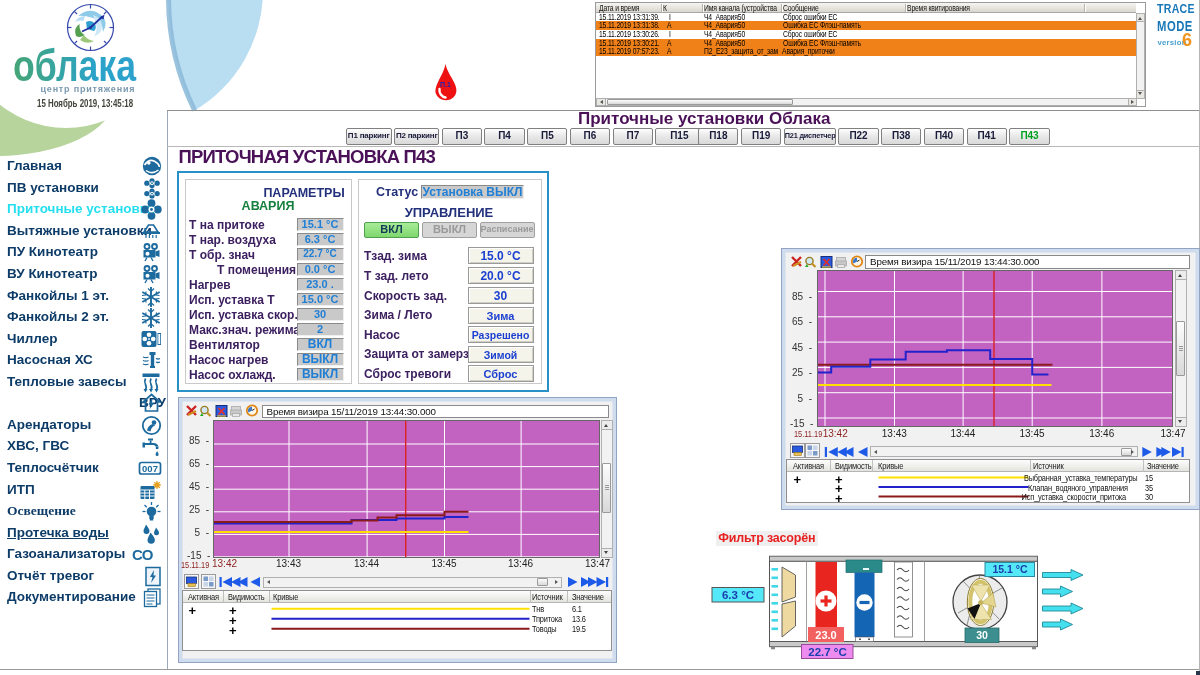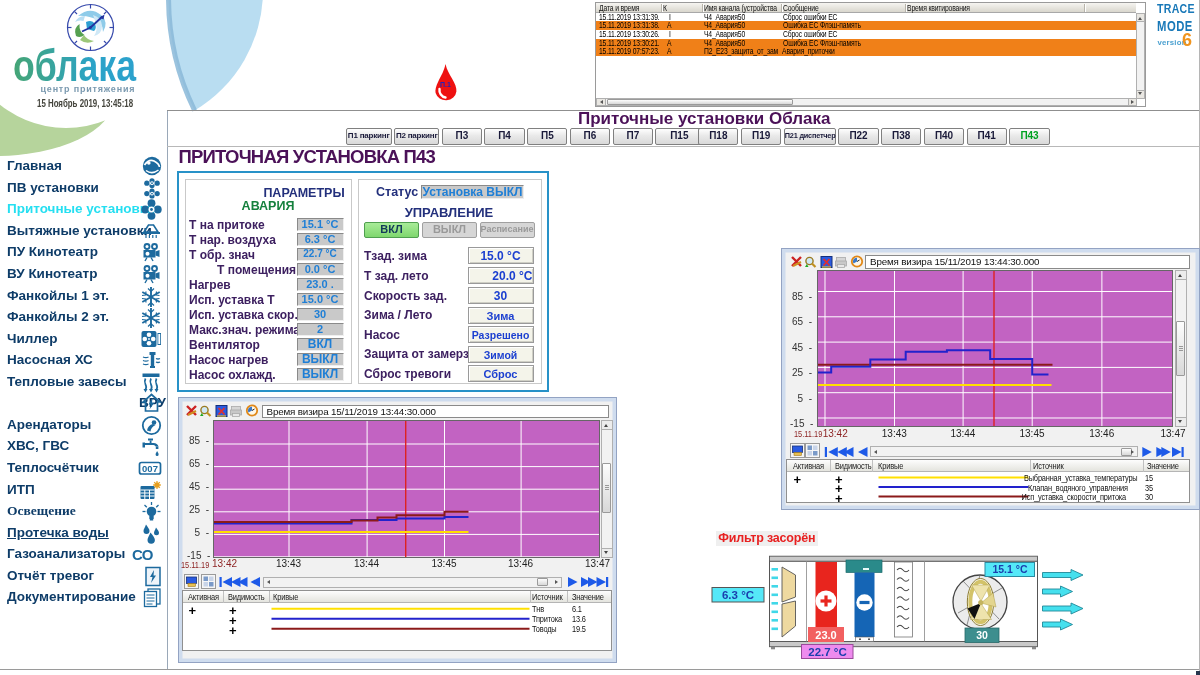--- a/index.html
+++ b/index.html
@@ -144,21 +144,21 @@
     <div class="vbox" style="top:368px;font-size:12px;">ВЫКЛ</div>
 <div class="abs b" style="left:376px;top:185px;font-size:12.5px;color:#23307c;">Статус</div>
 <div class="abs" style="left:421px;top:184.5px;width:103px;height:14px;background:#c9c9c9;border-top:1px solid #8a8a8a;border-left:1px solid #8a8a8a;border-right:1px solid #eee;border-bottom:1px solid #eee;color:#1f7fd6;font-weight:bold;font-size:12px;text-align:center;line-height:12.5px;">Установка ВЫКЛ</div>
 <div class="abs b" style="left:357px;top:204.5px;width:184px;text-align:center;font-size:13px;color:#23307c;">УПРАВЛЕНИЕ</div>
 <div class="abs b" style="left:364px;top:221.5px;width:55px;height:16px;background:linear-gradient(#a8ec98,#7fd76e);border:1.5px solid #4f9f4f;border-radius:2px;color:#143a5a;font-size:11px;text-align:center;line-height:13.5px;">ВКЛ</div>
 <div class="abs b" style="left:422px;top:221.5px;width:55px;height:16px;background:#d6d6d6;border:1.5px solid #a0a0a0;border-radius:2px;color:#999;font-size:11px;text-align:center;line-height:13.5px;">ВЫКЛ</div>
 <div class="abs b" style="left:479.5px;top:221.5px;width:55px;height:16px;background:#d6d6d6;border:1.5px solid #a0a0a0;border-radius:2px;color:#999;font-size:9px;text-align:center;line-height:13.5px;">Расписание</div>
 <div class="plab" style="left:364px;top:248.5px;">Тзад. зима</div>
     <div class="cbtn" style="top:247px;font-size:12px;line-height:16px;">15.0 °C</div>
 <div class="plab" style="left:364px;top:268.5px;">Т зад. лето</div>
-    <div class="cbtn" style="top:267px;font-size:12px;line-height:16px;text-align:right;">20.0 °C</div>
+    <div class="cbtn" style="top:267px;font-size:12px;line-height:16px;">20.0 °C</div>
 <div class="plab" style="left:364px;top:288.5px;">Скорость зад.</div>
     <div class="cbtn" style="top:287px;font-size:12px;line-height:16px;">30</div>
 <div class="plab" style="left:364px;top:308px;">Зима / Лето</div>
     <div class="cbtn" style="top:306.5px;font-size:11px;line-height:16px;">Зима</div>
 <div class="plab" style="left:364px;top:327.5px;">Насос</div>
     <div class="cbtn" style="top:326px;font-size:10.5px;line-height:16px;">Разрешено</div>
 <div class="plab" style="left:364px;top:347px;">Защита от замерз.</div>
     <div class="cbtn" style="top:345.5px;font-size:10.5px;line-height:16px;">Зимой</div>
 <div class="plab" style="left:364px;top:366.5px;">Сброс тревоги</div>
     <div class="cbtn" style="top:365px;font-size:11px;line-height:16px;">Сброс</div>

